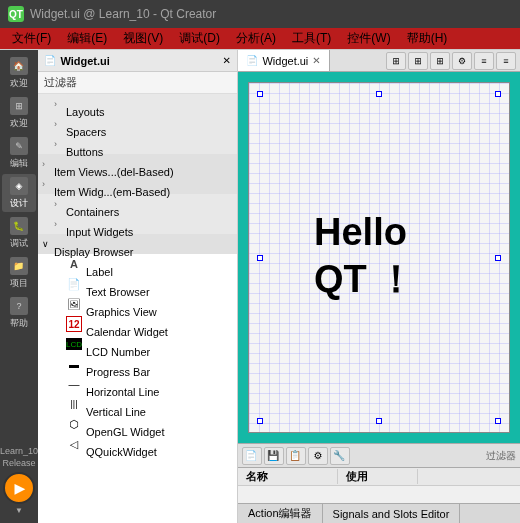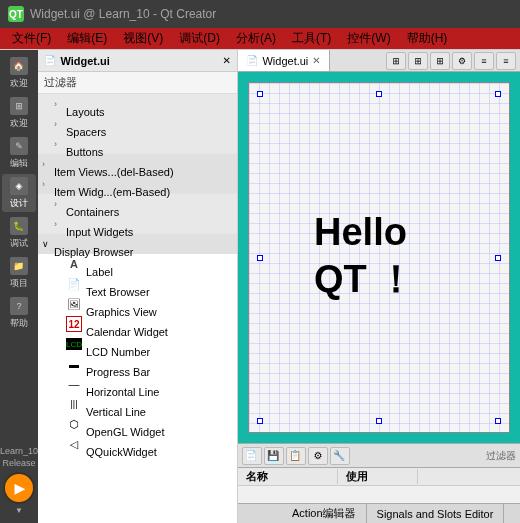--- a/index.html
+++ b/index.html
@@ -320,21 +320,20 @@
     .col-name { width: 100px; }
     .col-use { width: 80px; }
     .col-text { width: 80px; }
 
     .bottom-tabs {
       height: 20px;
       background: #d8d8d8;
       display: flex;
       align-items: stretch;
       border-top: 1px solid #aaa;
-      padding-left: 44px;
     }
     .bottom-tab {
       padding: 0 10px;
       display: flex;
       align-items: center;
       font-size: 11px;
       cursor: pointer;
       border-right: 1px solid #aaa;
     }
 

